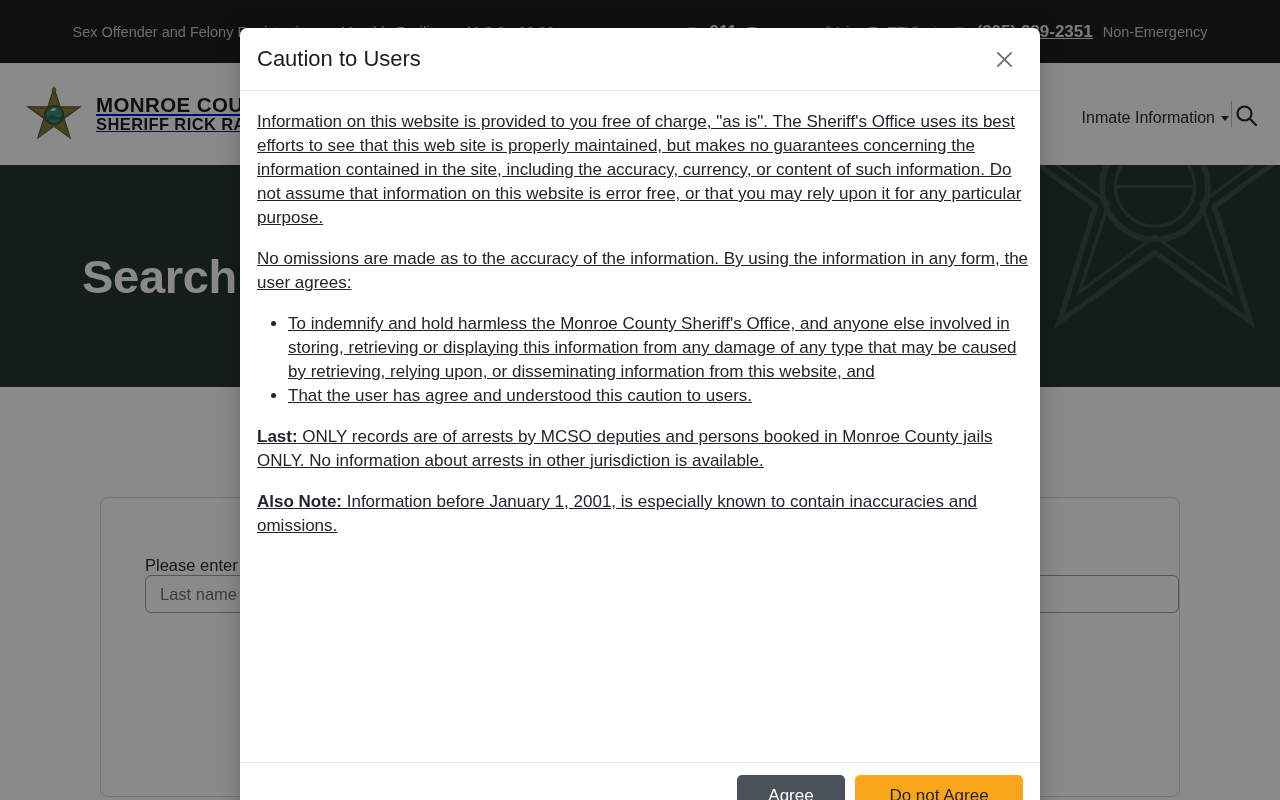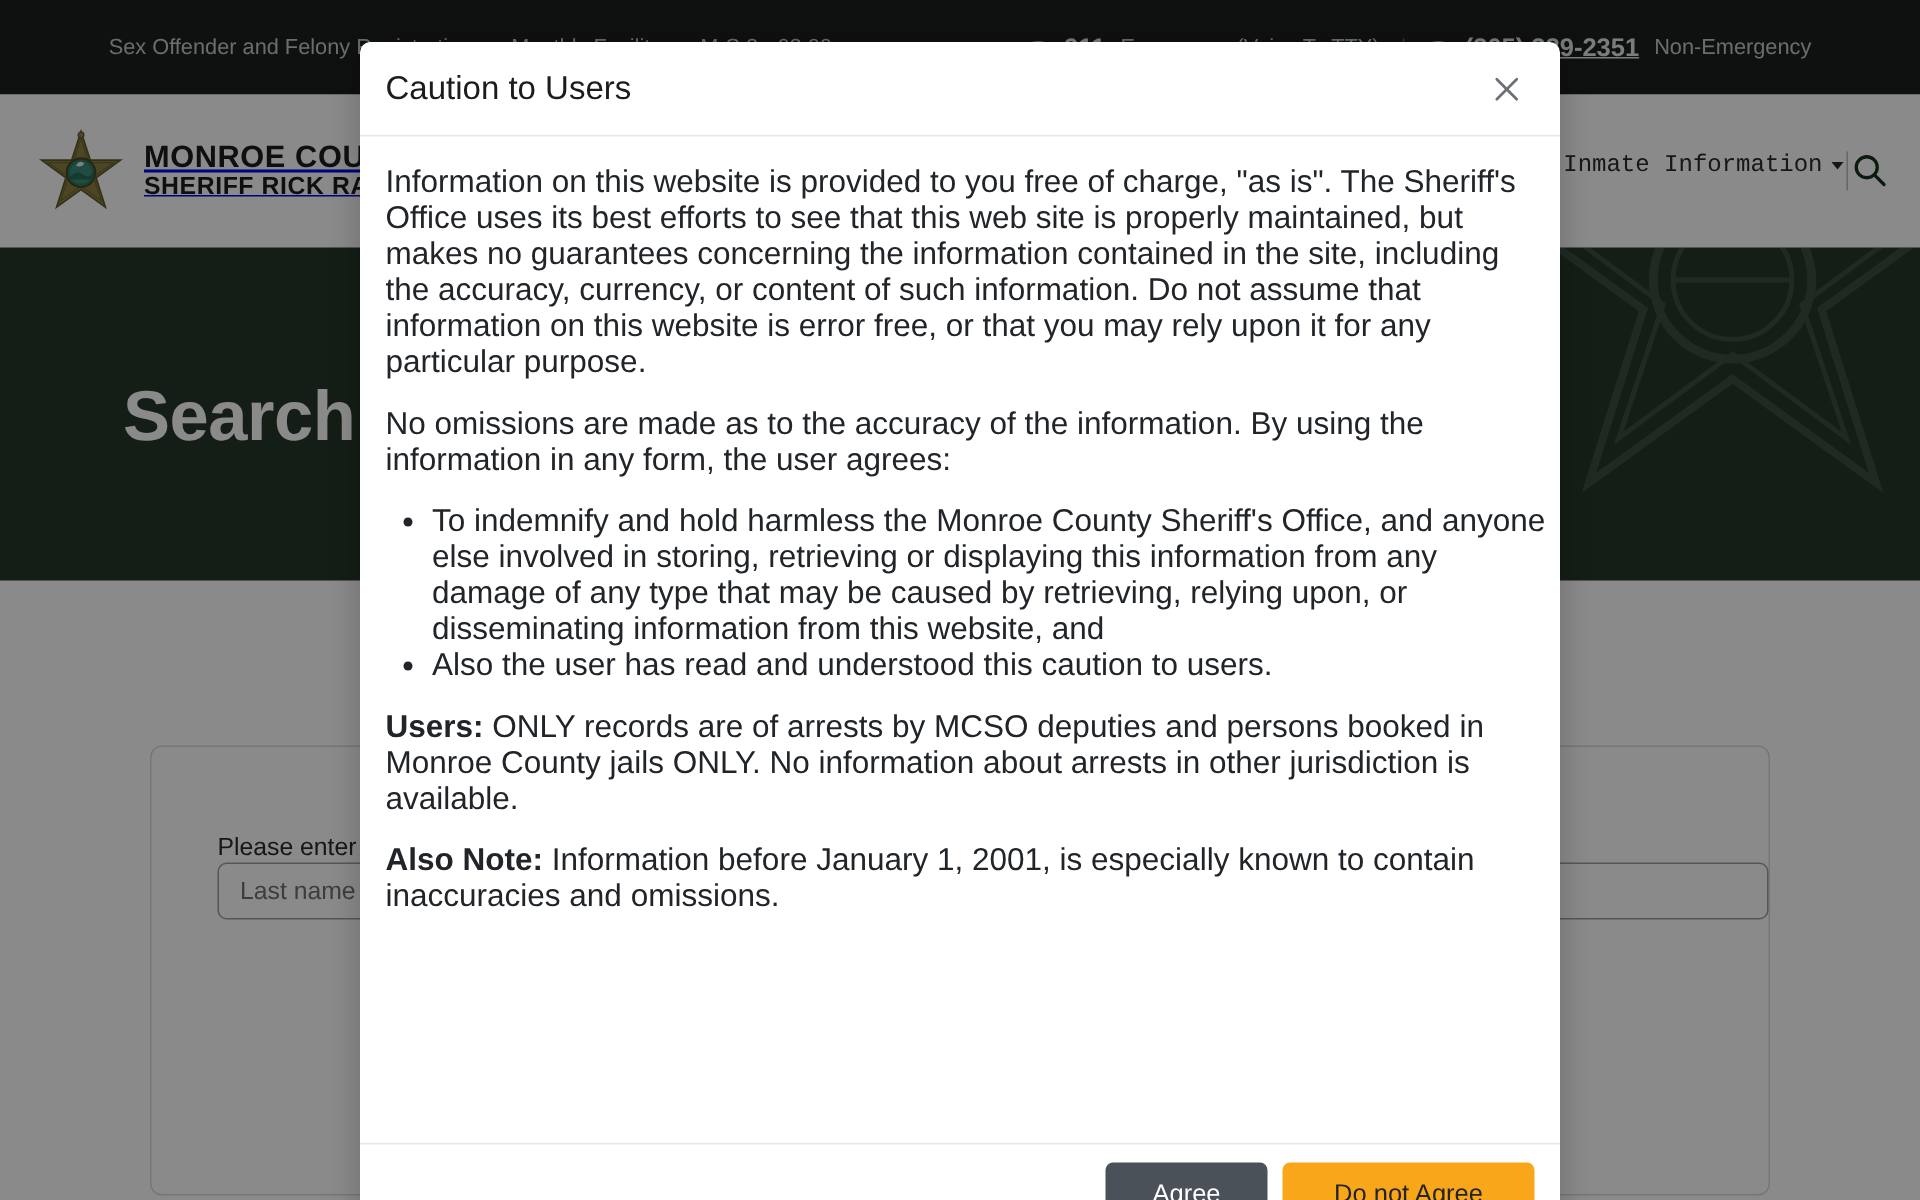--- a/index.html
+++ b/index.html
@@ -42,21 +42,21 @@
     display: flex;
     align-items: center;
     padding: 0 22px 0 26px;
     position: relative;
   }
   .brand { display: flex; align-items: center; gap: 14px; }
   .badge-star { width: 56px; height: 56px; position: relative; flex: 0 0 auto; }
   .brand-text { line-height: 1.06; }
   .brand-line1 { font-size: 20.5px; font-weight: 800; letter-spacing: .4px; color: #1b1c1d; }
   .brand-line2 { font-size: 16.5px; font-weight: 800; letter-spacing: .4px; color: #1b1c1d; }
-  .nav { margin-left: auto; display: flex; align-items: flex-start; gap: 2px; font-family: Liberation Mono, monospace; }
+  .nav { margin-left: auto; display: flex; align-items: flex-end; gap: 2px; }
   .nav-item { font-size: 16px; color: #2a2b2d; display: flex; align-items: center; gap: 6px; cursor: pointer; }
   .caret { width: 0; height: 0; border-left: 4.5px solid transparent; border-right: 4.5px solid transparent; border-top: 5px solid #2a2b2d; display: inline-block; }
   .nav-divider { width: 1px; height: 26px; background: #bcbdbe; }
   .search-btn { cursor: pointer; display: flex; align-items: center; }
 
   
   .hero {
     height: 222px;
     background: #25382a;
     position: relative;
@@ -137,23 +137,24 @@
     width: 28px; height: 28px;
     display: flex; align-items: center; justify-content: center;
     cursor: pointer;
     background: none; border: none;
     font-size: 0;
   }
   .modal-body {
     padding: 19px 6px 20px 17px;
     flex: 1 1 auto;
     overflow: hidden;
-    font-size: 21px;
+    font-size: 17px;
     line-height: 24px;
     color: #212529;
+    text-decoration: underline;
   }
   .modal-body p { margin: 0 0 17px 0; }
   .modal-body ul { margin: 0 0 17px 0; padding-left: 31px; }
   .modal-body li { margin-bottom: 0; }
   .modal-body b { font-weight: 700; }
   .modal-footer {
     border-top: 1px solid #e6e7e9;
     padding: 12px 17px;
     display: flex;
     justify-content: flex-end;
@@ -269,23 +270,23 @@
           <line x1="17" y1="3" x2="3" y2="17"></line>
       </svg>
     </button>
   </div>
 
   <div class="modal-body">
     <p>Information on this website is provided to you free of charge, "as is". The Sheriff's Office uses its best efforts to see that this web site is properly maintained, but makes no guarantees concerning the information contained in the site, including the accuracy, currency, or content of such information. Do not assume that information on this website is error free, or that you may rely upon it for any particular purpose.</p>
     <p>No omissions are made as to the accuracy of the information. By using the information in any form, the user agrees:</p>
     <ul>
       <li>To indemnify and hold harmless the Monroe County Sheriff's Office, and anyone else involved in storing, retrieving or displaying this information from any damage of any type that may be caused by retrieving, relying upon, or disseminating information from this website, and</li>
-      <li>Also the user has read and understood this caution to users.</li>
+      <li>That the user has agree and understood this caution to users.</li>
     </ul>
-    <p><b>Users:</b><span> ONLY records are of arrests by MCSO deputies and persons booked in Monroe County jails ONLY. No information about arrests in other jurisdiction is available.</span></p>
+    <p><b>Last:</b><span> ONLY records are of arrests by MCSO deputies and persons booked in Monroe County jails ONLY. No information about arrests in other jurisdiction is available.</span></p>
     <p><b>Also Note:</b><span> Information before January 1, 2001, is especially known to contain inaccuracies and omissions.</span></p>
   </div>
 
   <div class="modal-footer">
     <button class="btn btn-agree">Agree</button>
     <button class="btn btn-disagree">Do not Agree</button>
   </div>
 
 </div>
 

